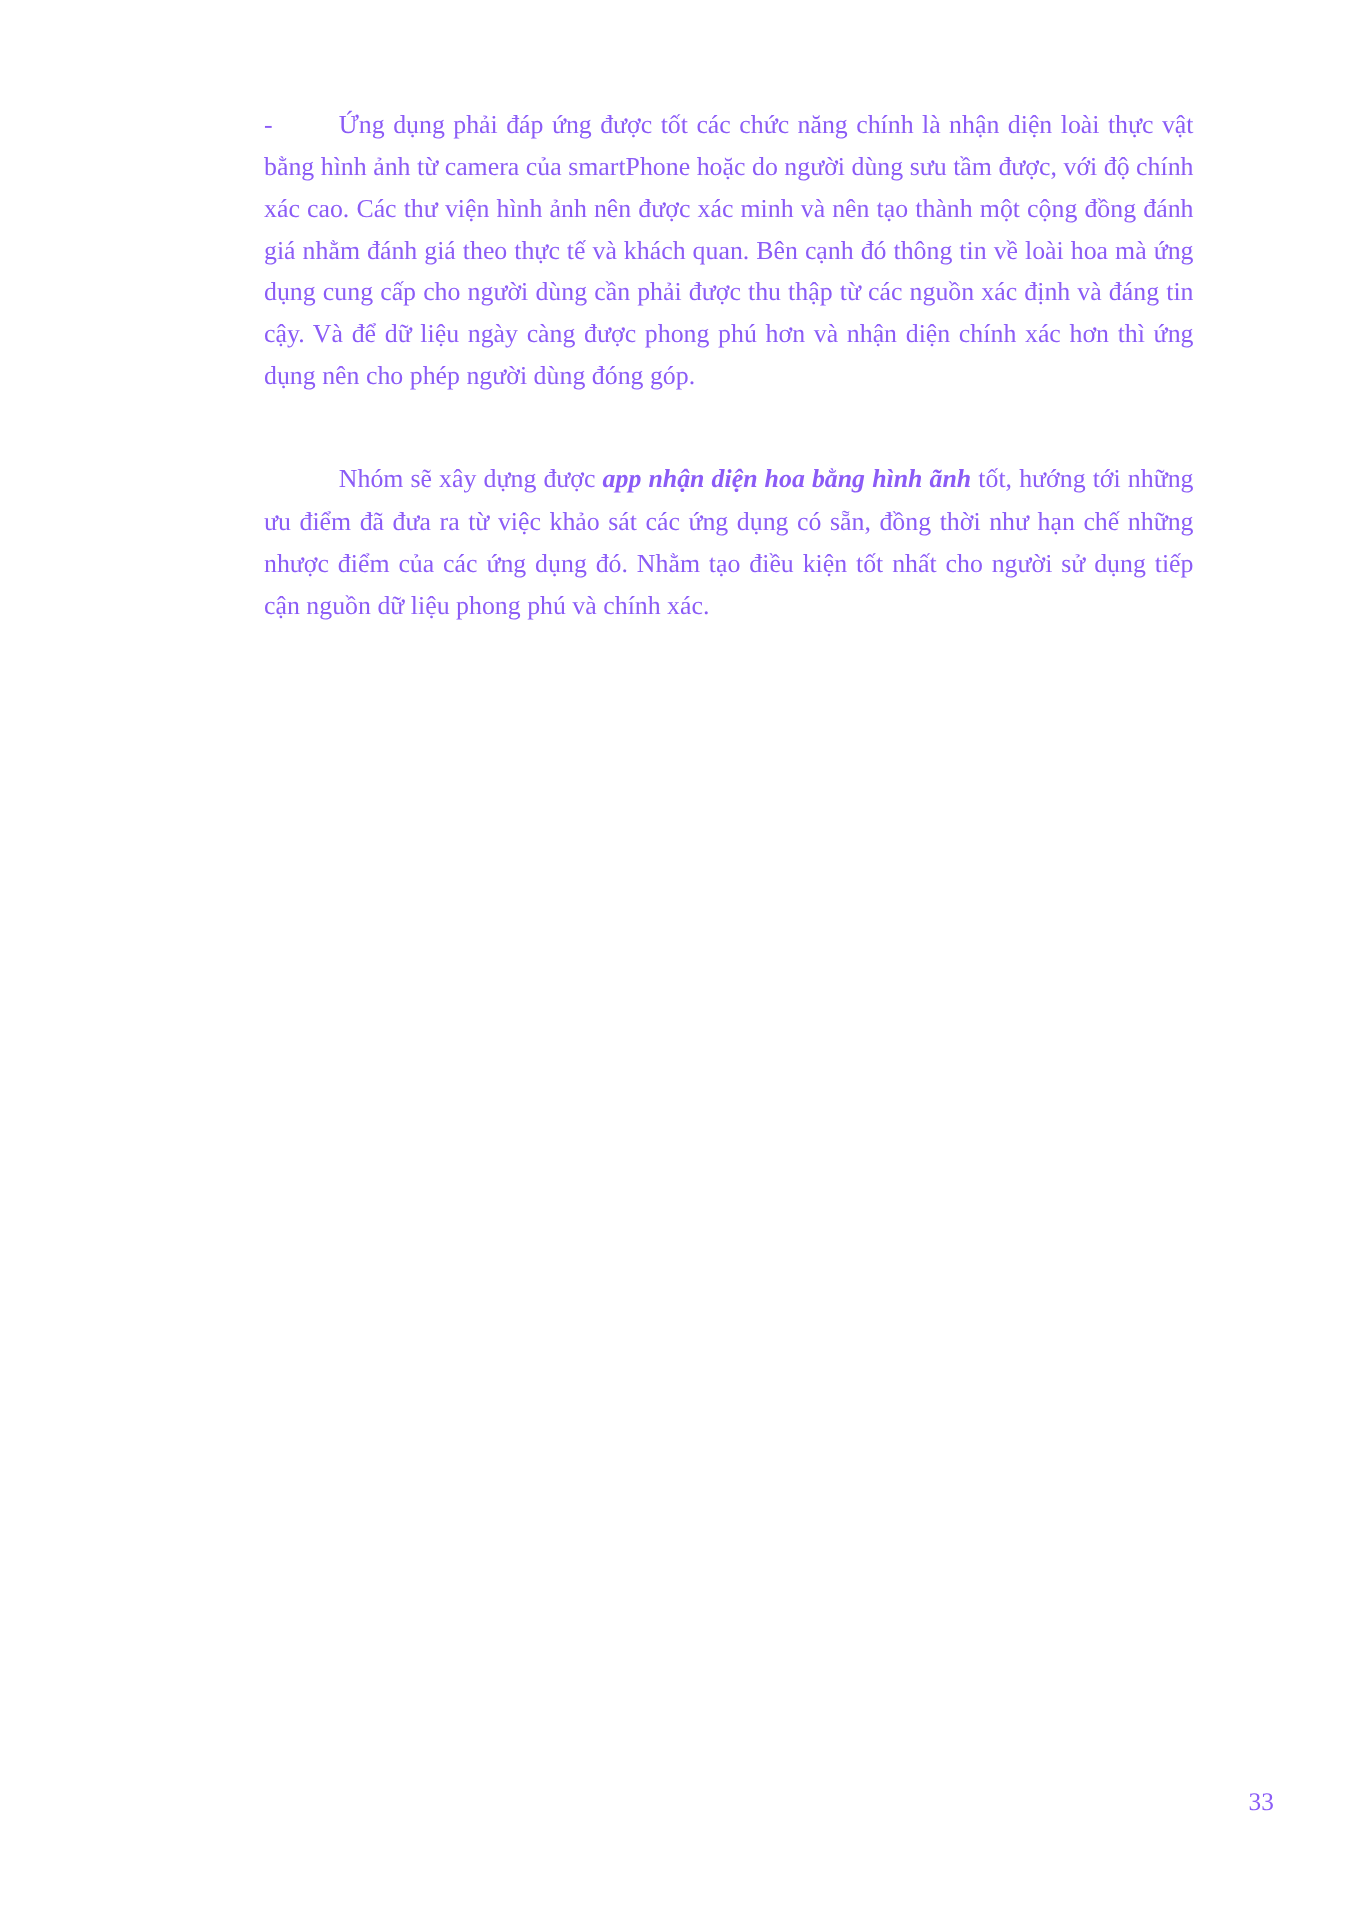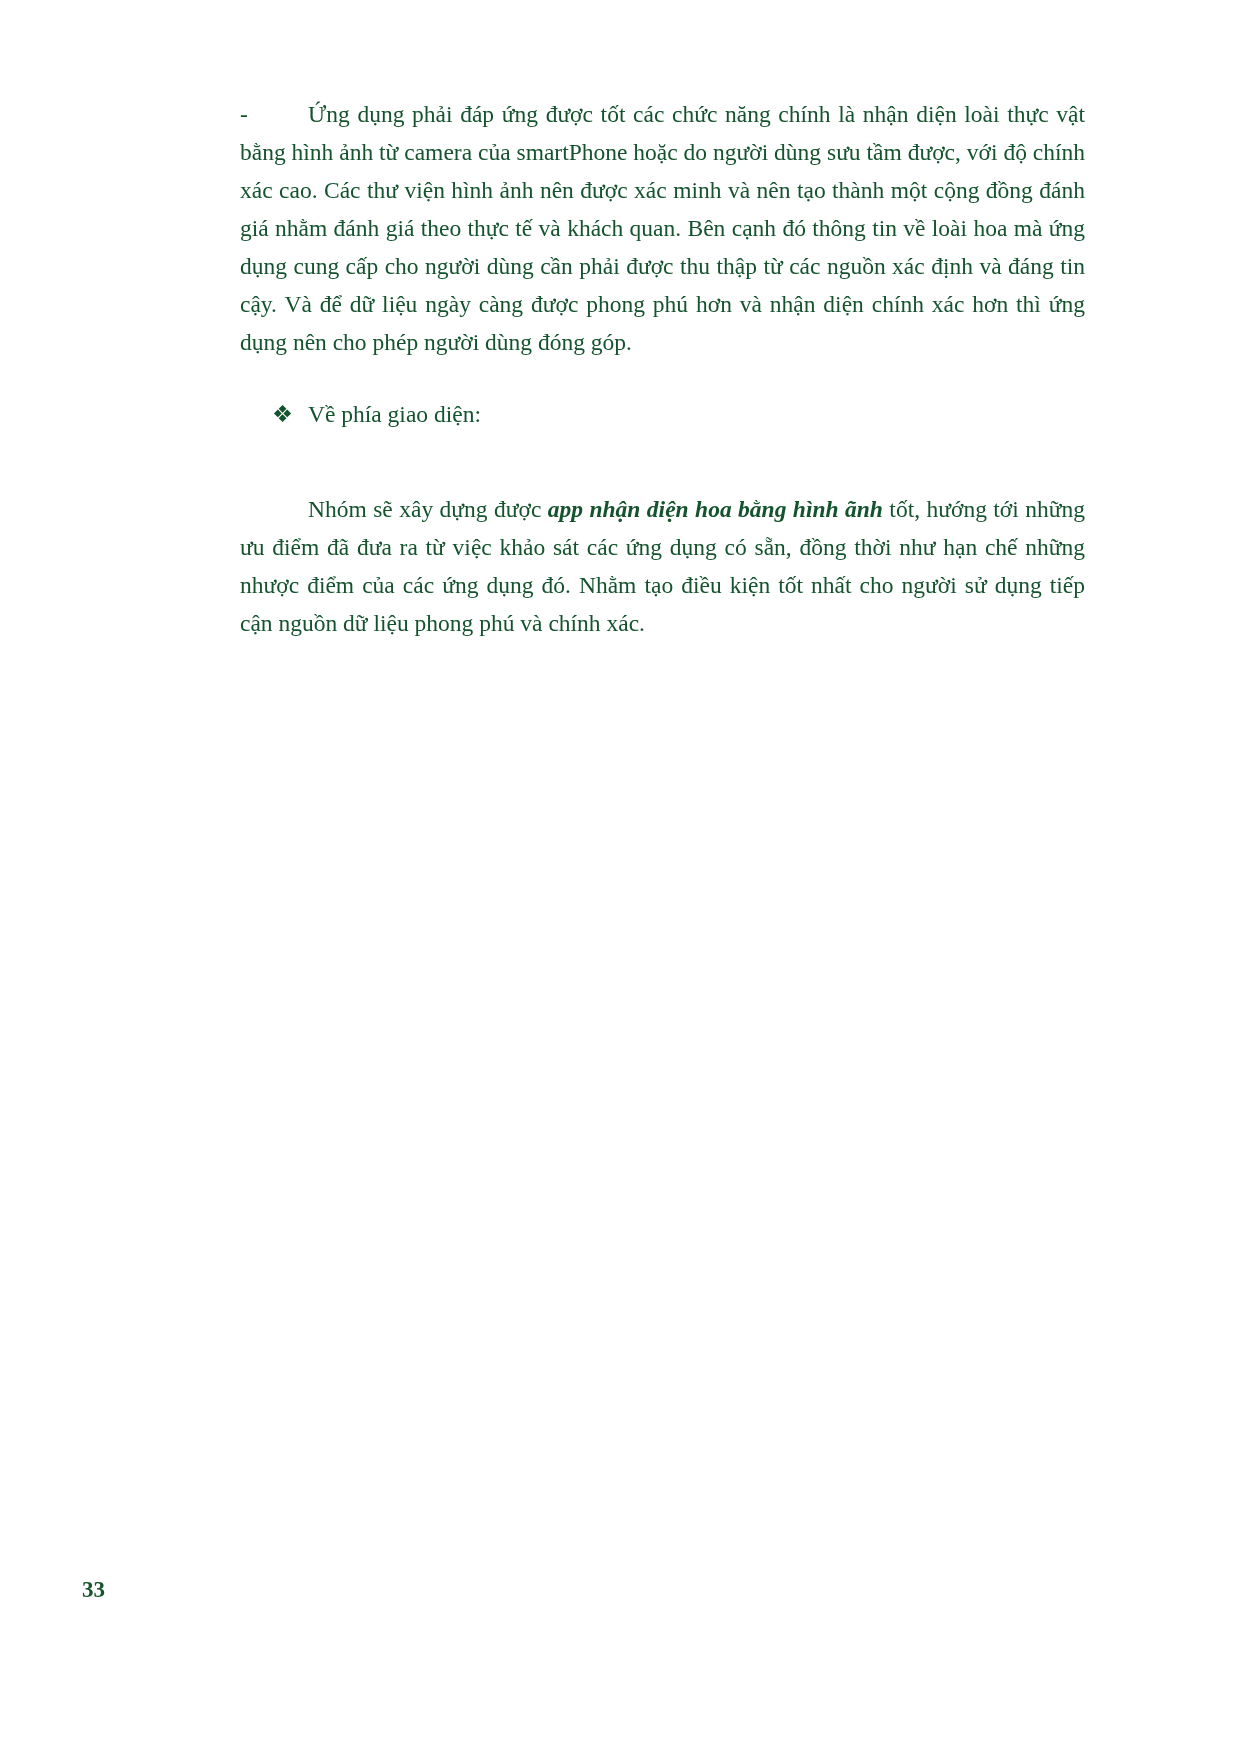--- a/index.html
+++ b/index.html
@@ -7,21 +7,21 @@
     padding: 0;
     background: #ffffff;
   }
   .page {
     position: relative;
     width: 1076px;
     height: 1754px;
     background: #ffffff;
     margin: 0 auto;
     font-family: "Liberation Serif", "DejaVu Serif", serif;
-    color: #14532d;
+    color: #8b5cf6;
     box-sizing: border-box;
   }
   .content {
     position: absolute;
     left: 158px;
     top: 95px;
     width: 845px;
   }
   p {
     margin: 0;
@@ -59,41 +59,37 @@
     text-indent: 68px;
   }
   .bold-italic {
     font-weight: bold;
     font-style: italic;
   }
   .page-number {
     position: absolute;
     left: 0;
     right: 0;
-    top: 1577px;
-    text-align: left;
+    top: 1625px;
+    text-align: right;
     font-size: 23px;
     font-family: "Liberation Serif", "DejaVu Serif", serif;
-    font-weight: bold;
   }
 </style>
 </head>
 <body>
 
 <div class="page">
 
   <div class="content">
 
     <p class="para-dash">
       <span class="dash-marker">-</span><span>Ứng dụng phải đáp ứng được tốt các chức năng chính là nhận diện loài thực vật bằng hình ảnh từ camera của smartPhone hoặc do người dùng sưu tầm được, với độ chính xác cao. Các thư viện hình ảnh nên được xác minh và nên tạo thành một cộng đồng đánh giá nhằm đánh giá theo thực tế và khách quan. Bên cạnh đó thông tin về loài hoa mà ứng dụng cung cấp cho người dùng cần phải được thu thập từ các nguồn xác định và đáng tin cậy. Và để dữ liệu ngày càng được phong phú hơn và nhận diện chính xác hơn thì ứng dụng nên cho phép người dùng đóng góp.</span>
     </p>
 
-    <p class="bullet-line">
-      <span class="bullet-marker">❖</span><span>Về phía giao diện:</span>
-    </p>
 
 
     <p class="indent-first para-gap-md">
       <span>Nhóm sẽ xây dựng được </span><span class="bold-italic">app nhận diện hoa bằng hình ãnh</span><span> tốt, hướng tới những ưu điểm đã đưa ra từ việc khảo sát các ứng dụng có sẵn, đồng thời như hạn chế những nhược điểm của các ứng dụng đó. Nhằm tạo điều kiện tốt nhất cho người sử dụng tiếp cận nguồn dữ liệu phong phú và chính xác.</span>
     </p>
 
   </div>
 
   <div class="page-number">33</div>
 

